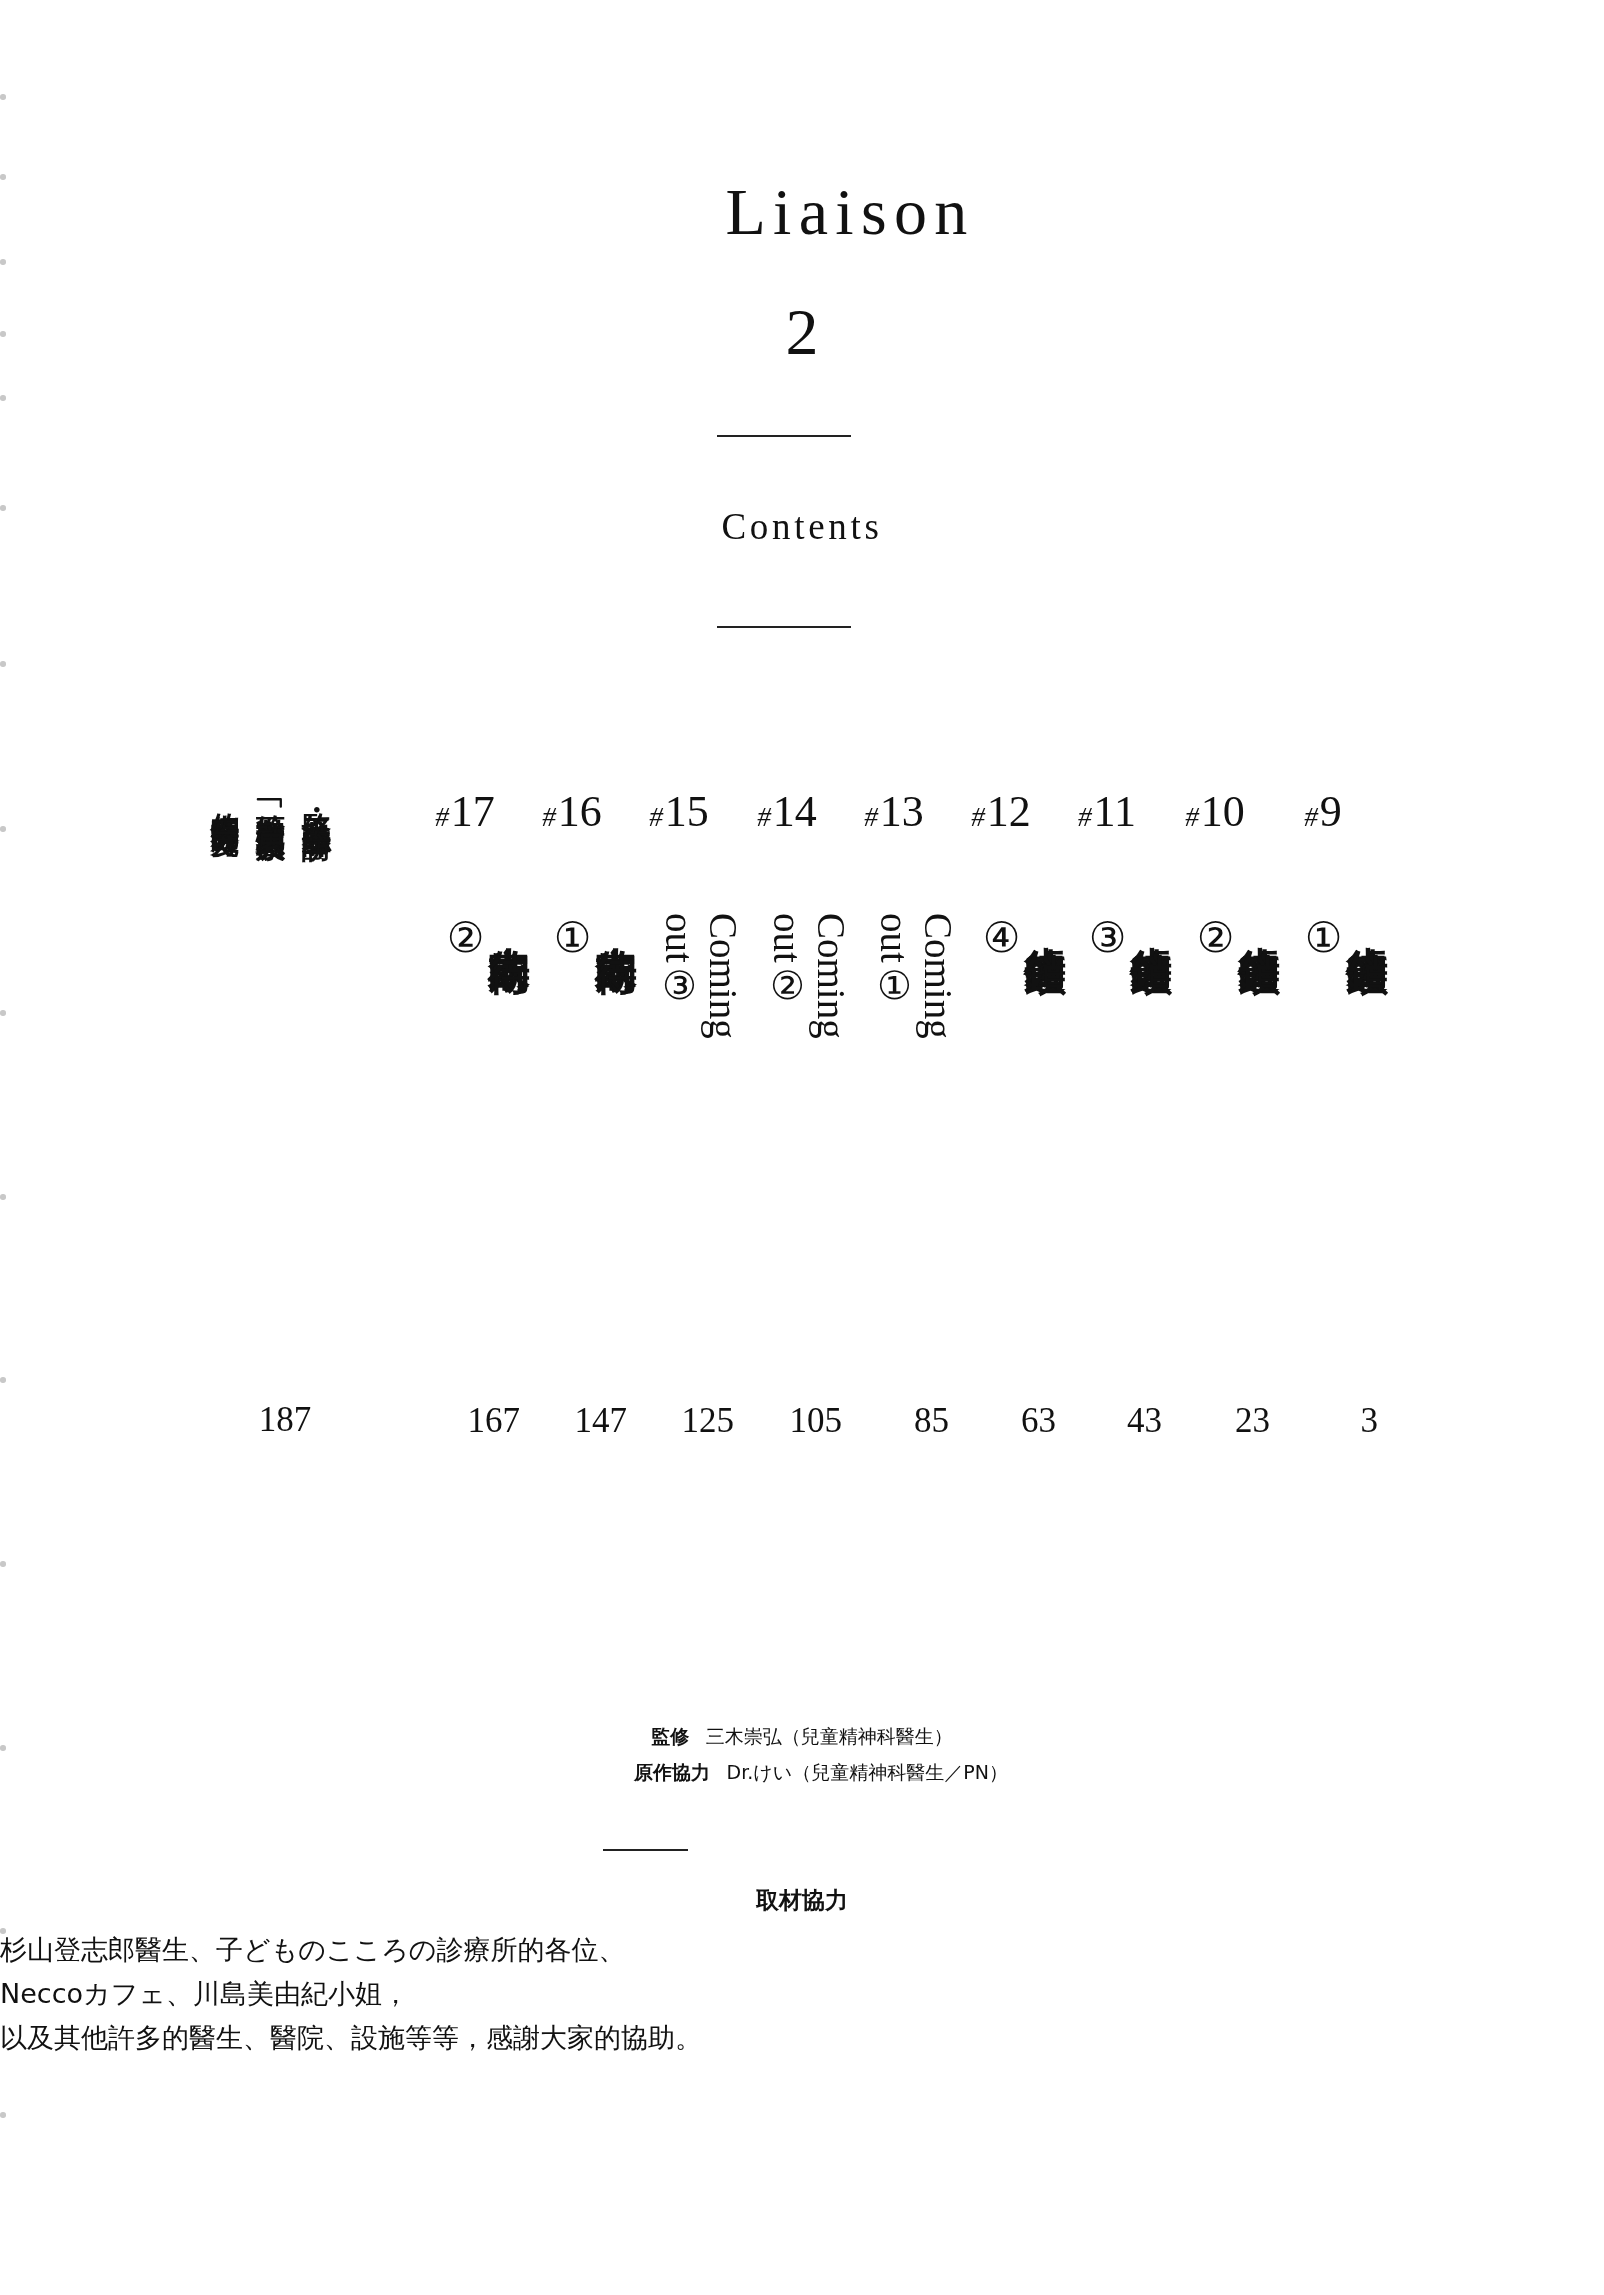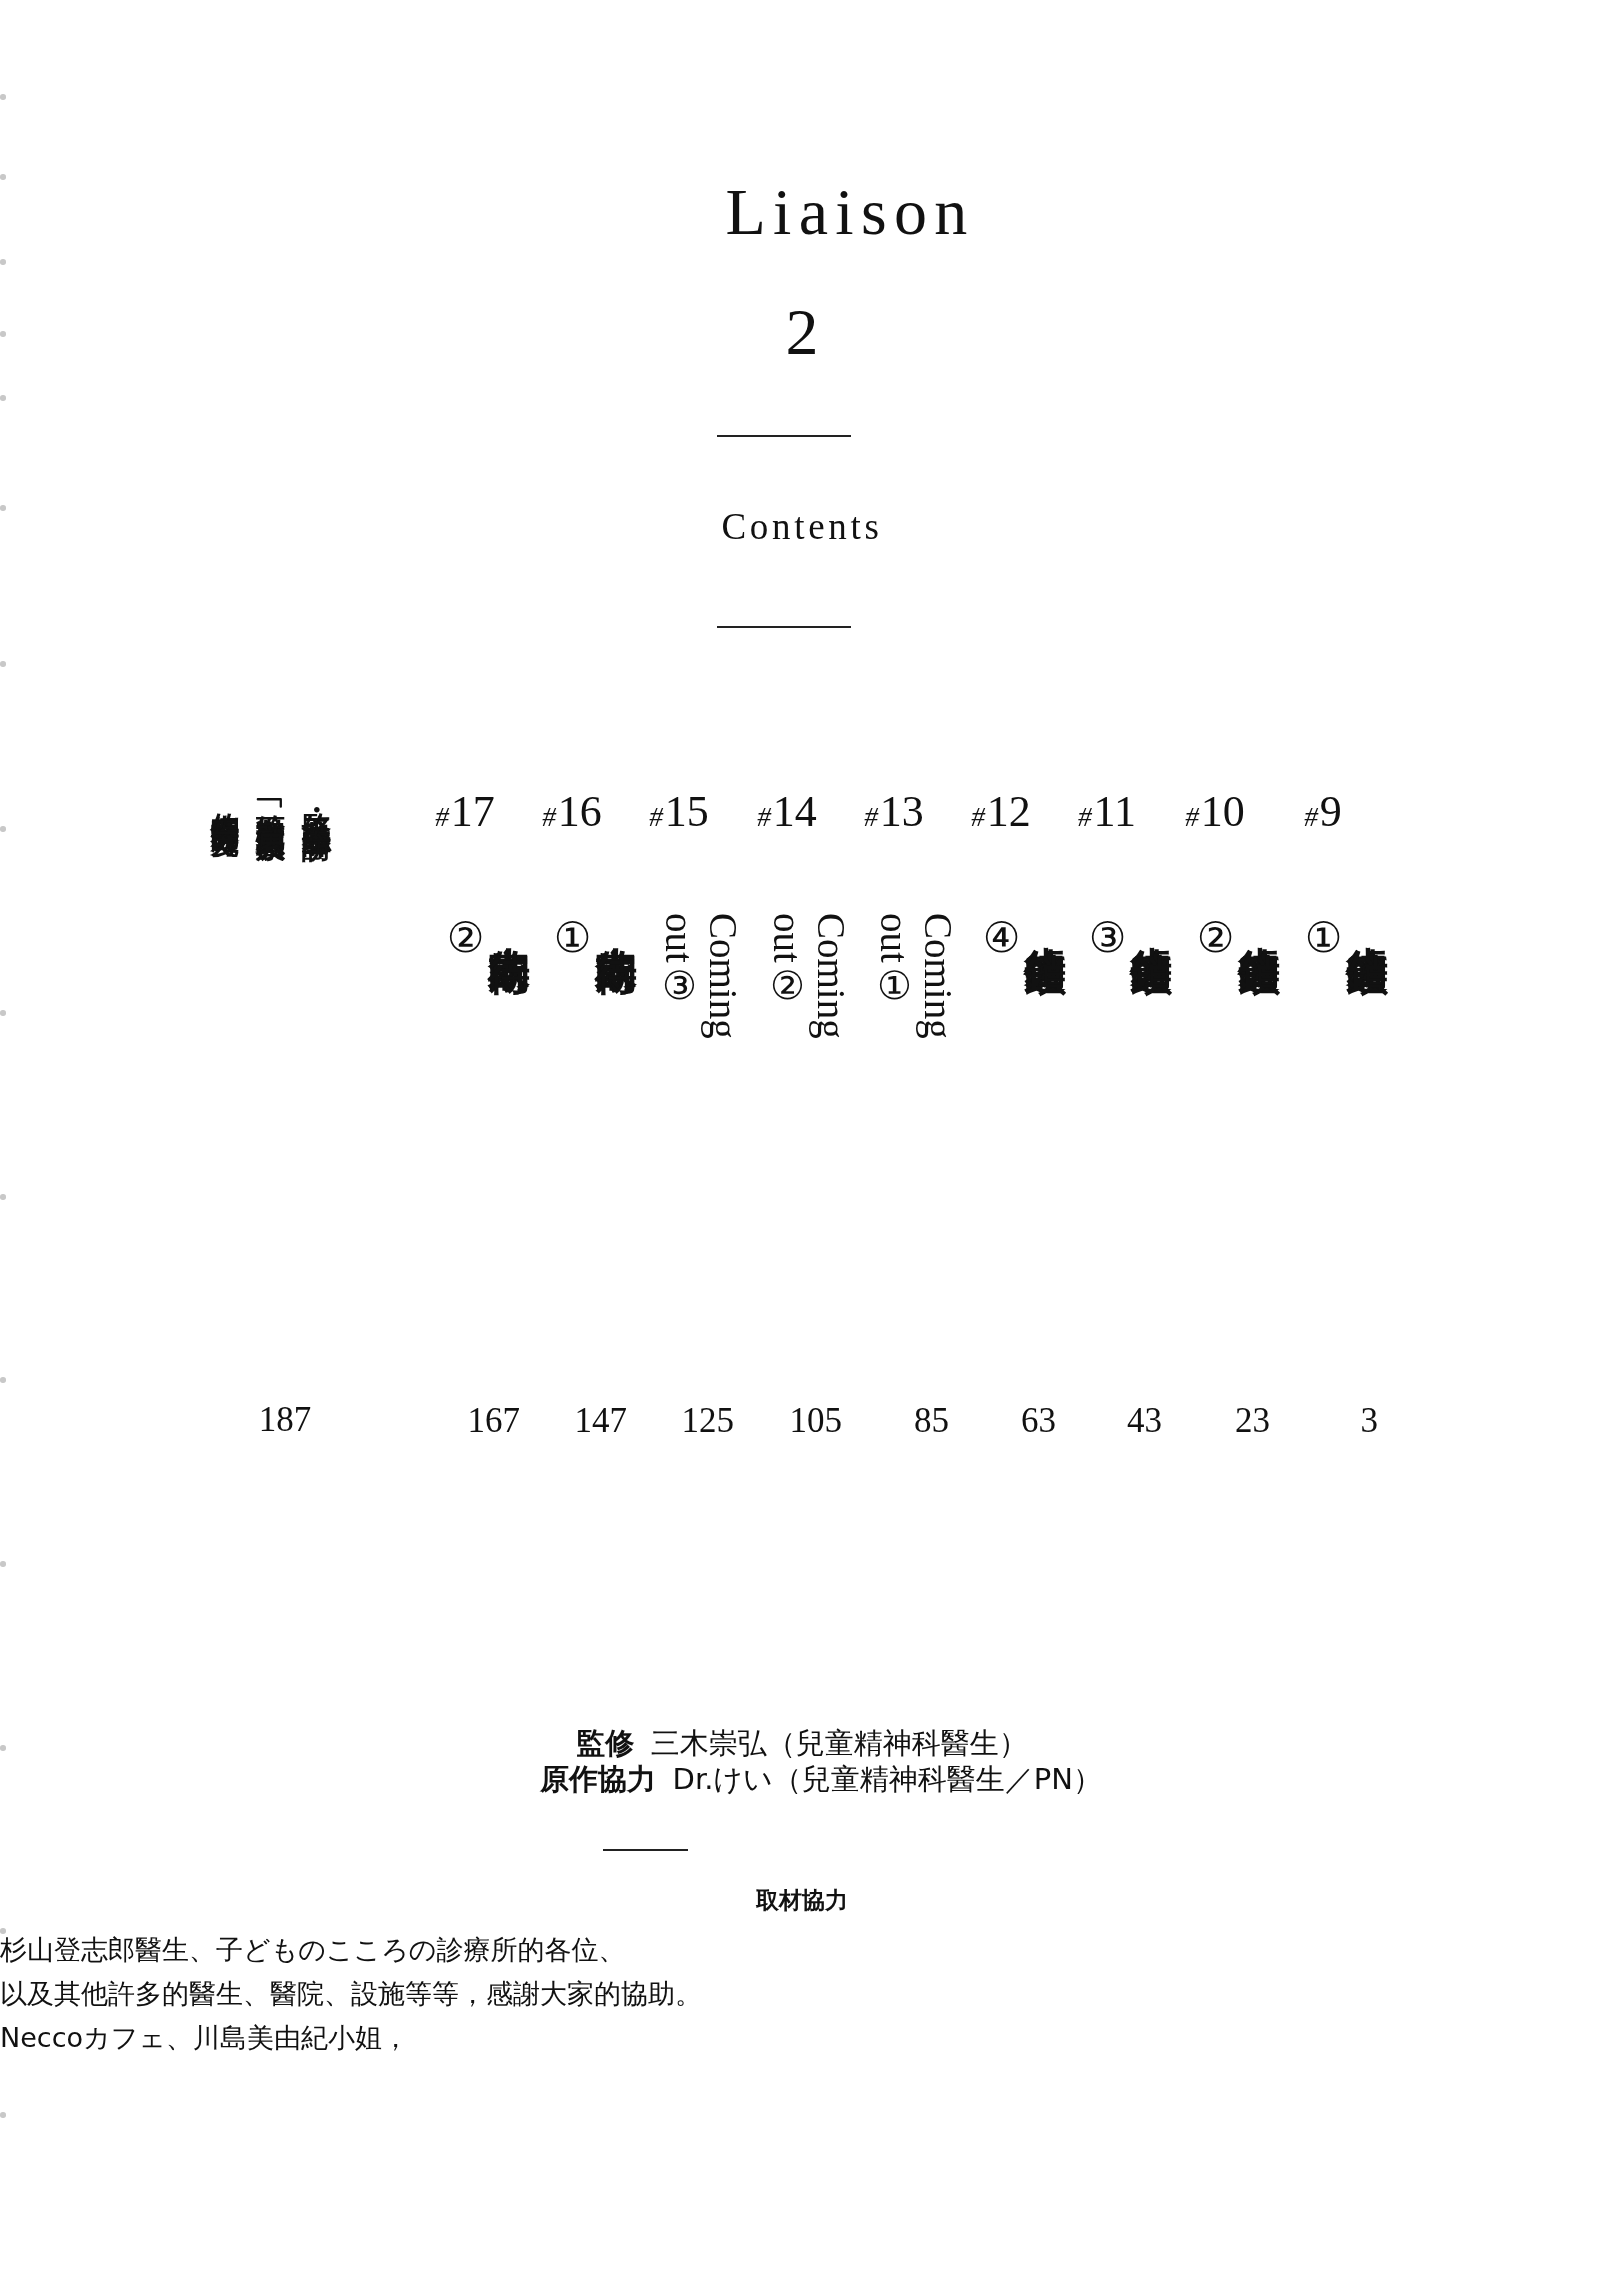--- a/index.html
+++ b/index.html
@@ -26,21 +26,21 @@
 
   
   .interview { position: absolute; top: 790px; left: 193px; width: 156px; height: 459px; }
   .interview .line { position: absolute; top: 0; writing-mode: vertical-rl; text-orientation: upright; font-weight: bold; font-size: 29px; line-height: 31px; letter-spacing: 1.8px; }
   .interview .l1 { left: 108px; }
   .interview .l2 { left: 62px; }
   .interview .l3 { left: 16.5px; }
   .interview-page { position: absolute; top: 1400px; left: 230px; width: 110px; text-align: center; font-size: 35px; }
 
   
-  .credit-line { position: absolute; left: 0; width: 1604px; text-align: center; font-size: 29px; }
+  .credit-line { position: absolute; left: 0; width: 1604px; text-align: center; font-size: 19px; }
   .credit-line b { font-weight: bold; margin-right: 16.5px; }
   .cr1 { top: 1724px; }
   .cr2 { top: 1760px; padding-left: 19px; }
   .ack-heading { position: absolute; left: 0; width: 1604px; top: 1885px; text-align: center; font-size: 23px; font-weight: bold; }
   .ack-body { position: absolute; left: 0; width: 1604px; top: 1928px; text-align: left; font-size: 27px; line-height: 44px; }
 
   
   .speck { position: absolute; left: 0; width: 5.5px; height: 5.5px; background: #c8c8c8; border-radius: 50%; }
 </style>
 </head>
@@ -120,22 +120,22 @@
   </div>
   <div class="credit-line cr2 sans">
     <b>原作協力</b><span>Dr.けい（兒童精神科醫生／PN）</span>
   </div>
 
   <div class="rule rule-3"></div>
 
   <div class="ack-heading sans">取材協力</div>
   <div class="ack-body sans">
     <div>杉山登志郎醫生、子どものこころの診療所的各位、</div>
+    <div>Neccoカフェ、川島美由紀小姐，</div>
     <div>以及其他許多的醫生、醫院、設施等等，感謝大家的協助。</div>
-    <div>Neccoカフェ、川島美由紀小姐，</div>
   </div>
 
   <div class="speck" style="top:94px"></div>
   <div class="speck" style="top:174px"></div>
   <div class="speck" style="top:259px"></div>
   <div class="speck" style="top:331px"></div>
   <div class="speck" style="top:395px"></div>
   <div class="speck" style="top:505px"></div>
   <div class="speck" style="top:661px"></div>
   <div class="speck" style="top:826px"></div>

